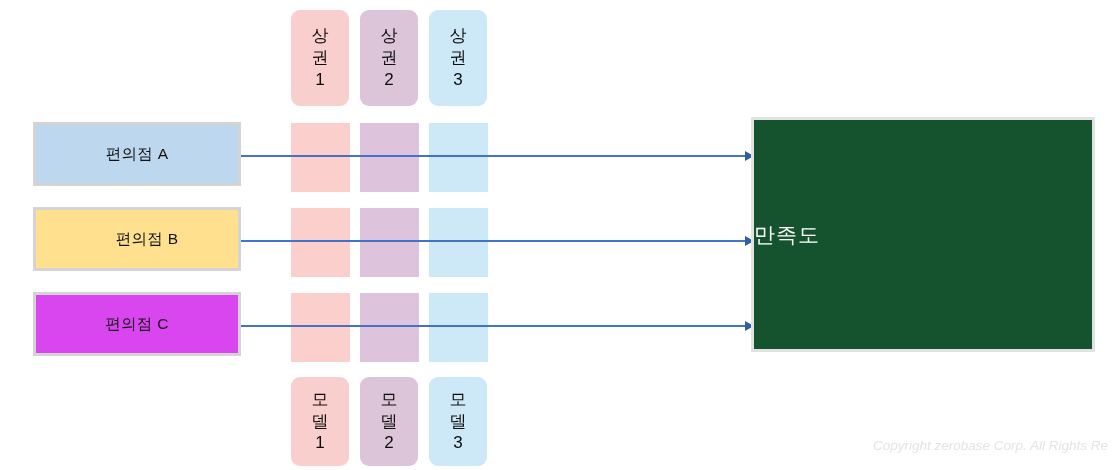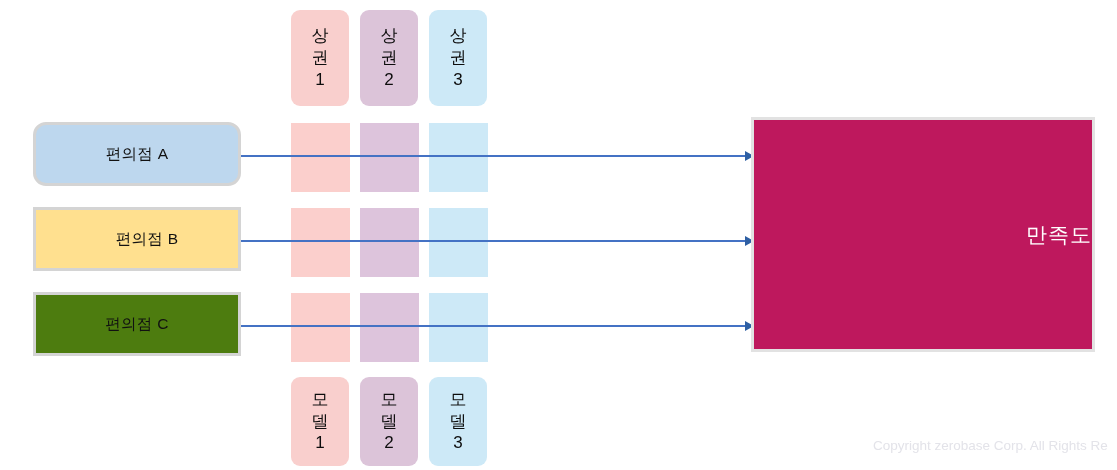--- a/index.html
+++ b/index.html
@@ -29,21 +29,21 @@
     display: flex;
     align-items: center;
     justify-content: center;
     font-size: 15.5px;
     color: #111111;
     letter-spacing: 0.3px;
     z-index: 6;
   }
   .source-box.a { background: #bdd7ee; }
   .source-box.b { background: #ffe08f; padding-left: 20px; }
-  .source-box.c { background: #4d7c0f; }
+  .source-box.c { background: #d946ef; }
 
   
   .chip {
     width: 58px;
     border-radius: 9px;
     display: flex;
     flex-direction: column;
     align-items: center;
     justify-content: center;
     font-size: 17px;
@@ -77,25 +77,25 @@
     border-top: 5px solid transparent;
     border-bottom: 5px solid transparent;
     border-left: 9px solid #2e5fa3;
     z-index: 5;
   }
 
   
   .target-box {
     width: 344px;
     height: 235px;
-    background: #be185d;
+    background: #14532d;
     border: 3px solid #e2e2e2;
     display: flex;
     align-items: center;
-    justify-content: flex-end;
+    justify-content: flex-start;
     color: #ffffff;
     font-size: 21px;
     letter-spacing: 1px;
     z-index: 6;
   }
 
   
   .copyright {
     font-size: 13.5px;
     color: #e3e3e9;
@@ -117,21 +117,21 @@
     <span>상</span>
     <span>권</span>
     <span>2</span>
   </div>
   <div class="abs chip blue" style="left:429px; top:10px; height:96px;">
     <span>상</span>
     <span>권</span>
     <span>3</span>
   </div>
 
-  <div class="abs source-box a" style="left:33px; top:122px;border-radius:13px;">
+  <div class="abs source-box a" style="left:33px; top:122px;">
     <span>편의점 A</span>
   </div>
   <div class="abs source-box b" style="left:33px; top:207px;">
     <span>편의점 B</span>
   </div>
   <div class="abs source-box c" style="left:33px; top:292px;">
     <span>편의점 C</span>
   </div>
 
   <div class="abs passthrough pink" style="left:291px; top:123px; height:69px;"></div>
@@ -168,15 +168,15 @@
     <span>모</span>
     <span>델</span>
     <span>2</span>
   </div>
   <div class="abs chip blue" style="left:429px; top:377px; height:89px;">
     <span>모</span>
     <span>델</span>
     <span>3</span>
   </div>
 
-  <div class="abs copyright" style="left:873px; top:438px;">Copyright zerobase Corp. All Rights Re</div>
+  <div class="abs copyright" style="left:873px; top:438px;font-style:italic;">Copyright zerobase Corp. All Rights Re</div>
 
 </div>
 
 </body></html>

